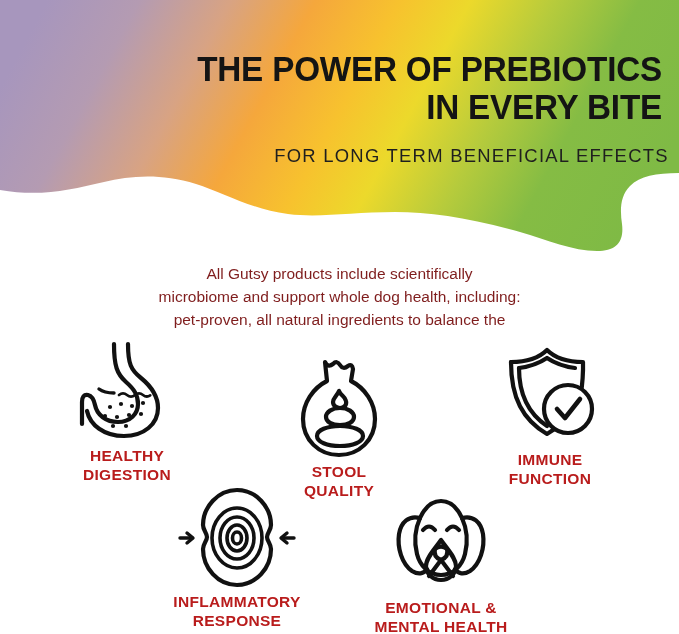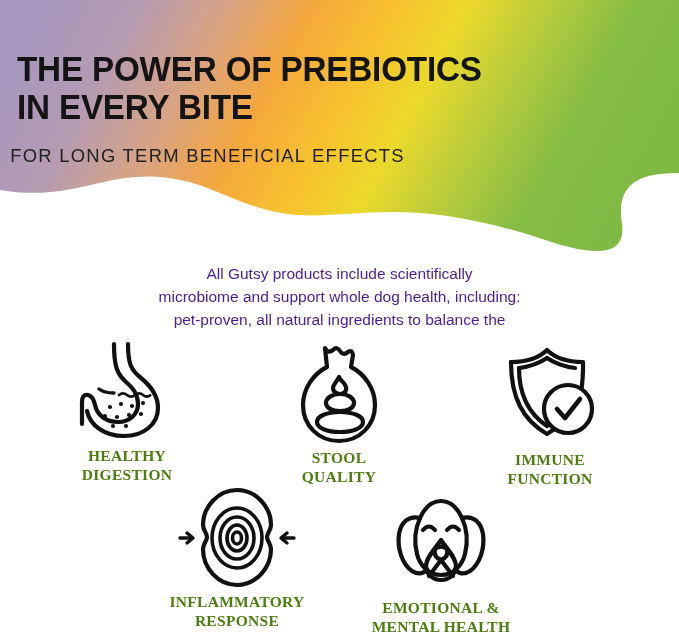--- a/index.html
+++ b/index.html
@@ -28,21 +28,21 @@
     left: 0; top: 0;
     width: 679px;
     height: 262px;
     display: block;
   }
   #hero-text {
     position: absolute;
     left: 0; top: 0;
     width: 679px;
     height: 262px;
-    text-align: left;
+    text-align: right;
     pointer-events: none;
   }
   #headline {
     margin: 0;
     padding-top: 50px;
     font-family: "Liberation Sans Narrow", "Liberation Sans", sans-serif;
     font-weight: 700;
     font-size: 35px;
     line-height: 38px;
     letter-spacing: -0.2px;
@@ -67,21 +67,21 @@
     position: absolute;
     left: 0;
     top: 262px;
     width: 679px;
     text-align: center;
   }
   #intro p {
     margin: 0;
     font-size: 15.5px;
     line-height: 23px;
-    color: #4c1d95;
+    color: #7f1d1d;
     font-weight: 400;
   }
 
   
   #benefits {
     position: absolute;
     left: 0;
     top: 338px;
     width: 679px;
     height: 296px;
@@ -91,33 +91,33 @@
     width: 190px;
     text-align: center;
   }
   .benefit .icon-wrap {
     height: 108px;
     display: flex;
     align-items: center;
     justify-content: center;
   }
   .benefit .label {
-    font-family: Liberation Serif, serif;
+    font-family: Liberation Sans, sans-serif;
     font-weight: 700;
     font-size: 15.5px;
     line-height: 19px;
     letter-spacing: 0.3px;
     text-transform: uppercase;
-    color: #4d7c0f;
+    color: #b91c1c;
     white-space: pre-line;
   }
 
   
   #b-digestion { left: 32px;  top: 0px; }
-  #b-stool     { left: 244px; top: 2px; }
+  #b-stool     { left: 244px; top: 16px; }
   #b-immune    { left: 455px; top: 4px; }
   
   #b-inflam    { left: 142px; top: 146px; }
   #b-emotional { left: 346px; top: 152px; }
 
   svg.ico { display: block; overflow: visible; }
 </style>
 </head>
 <body>
 

